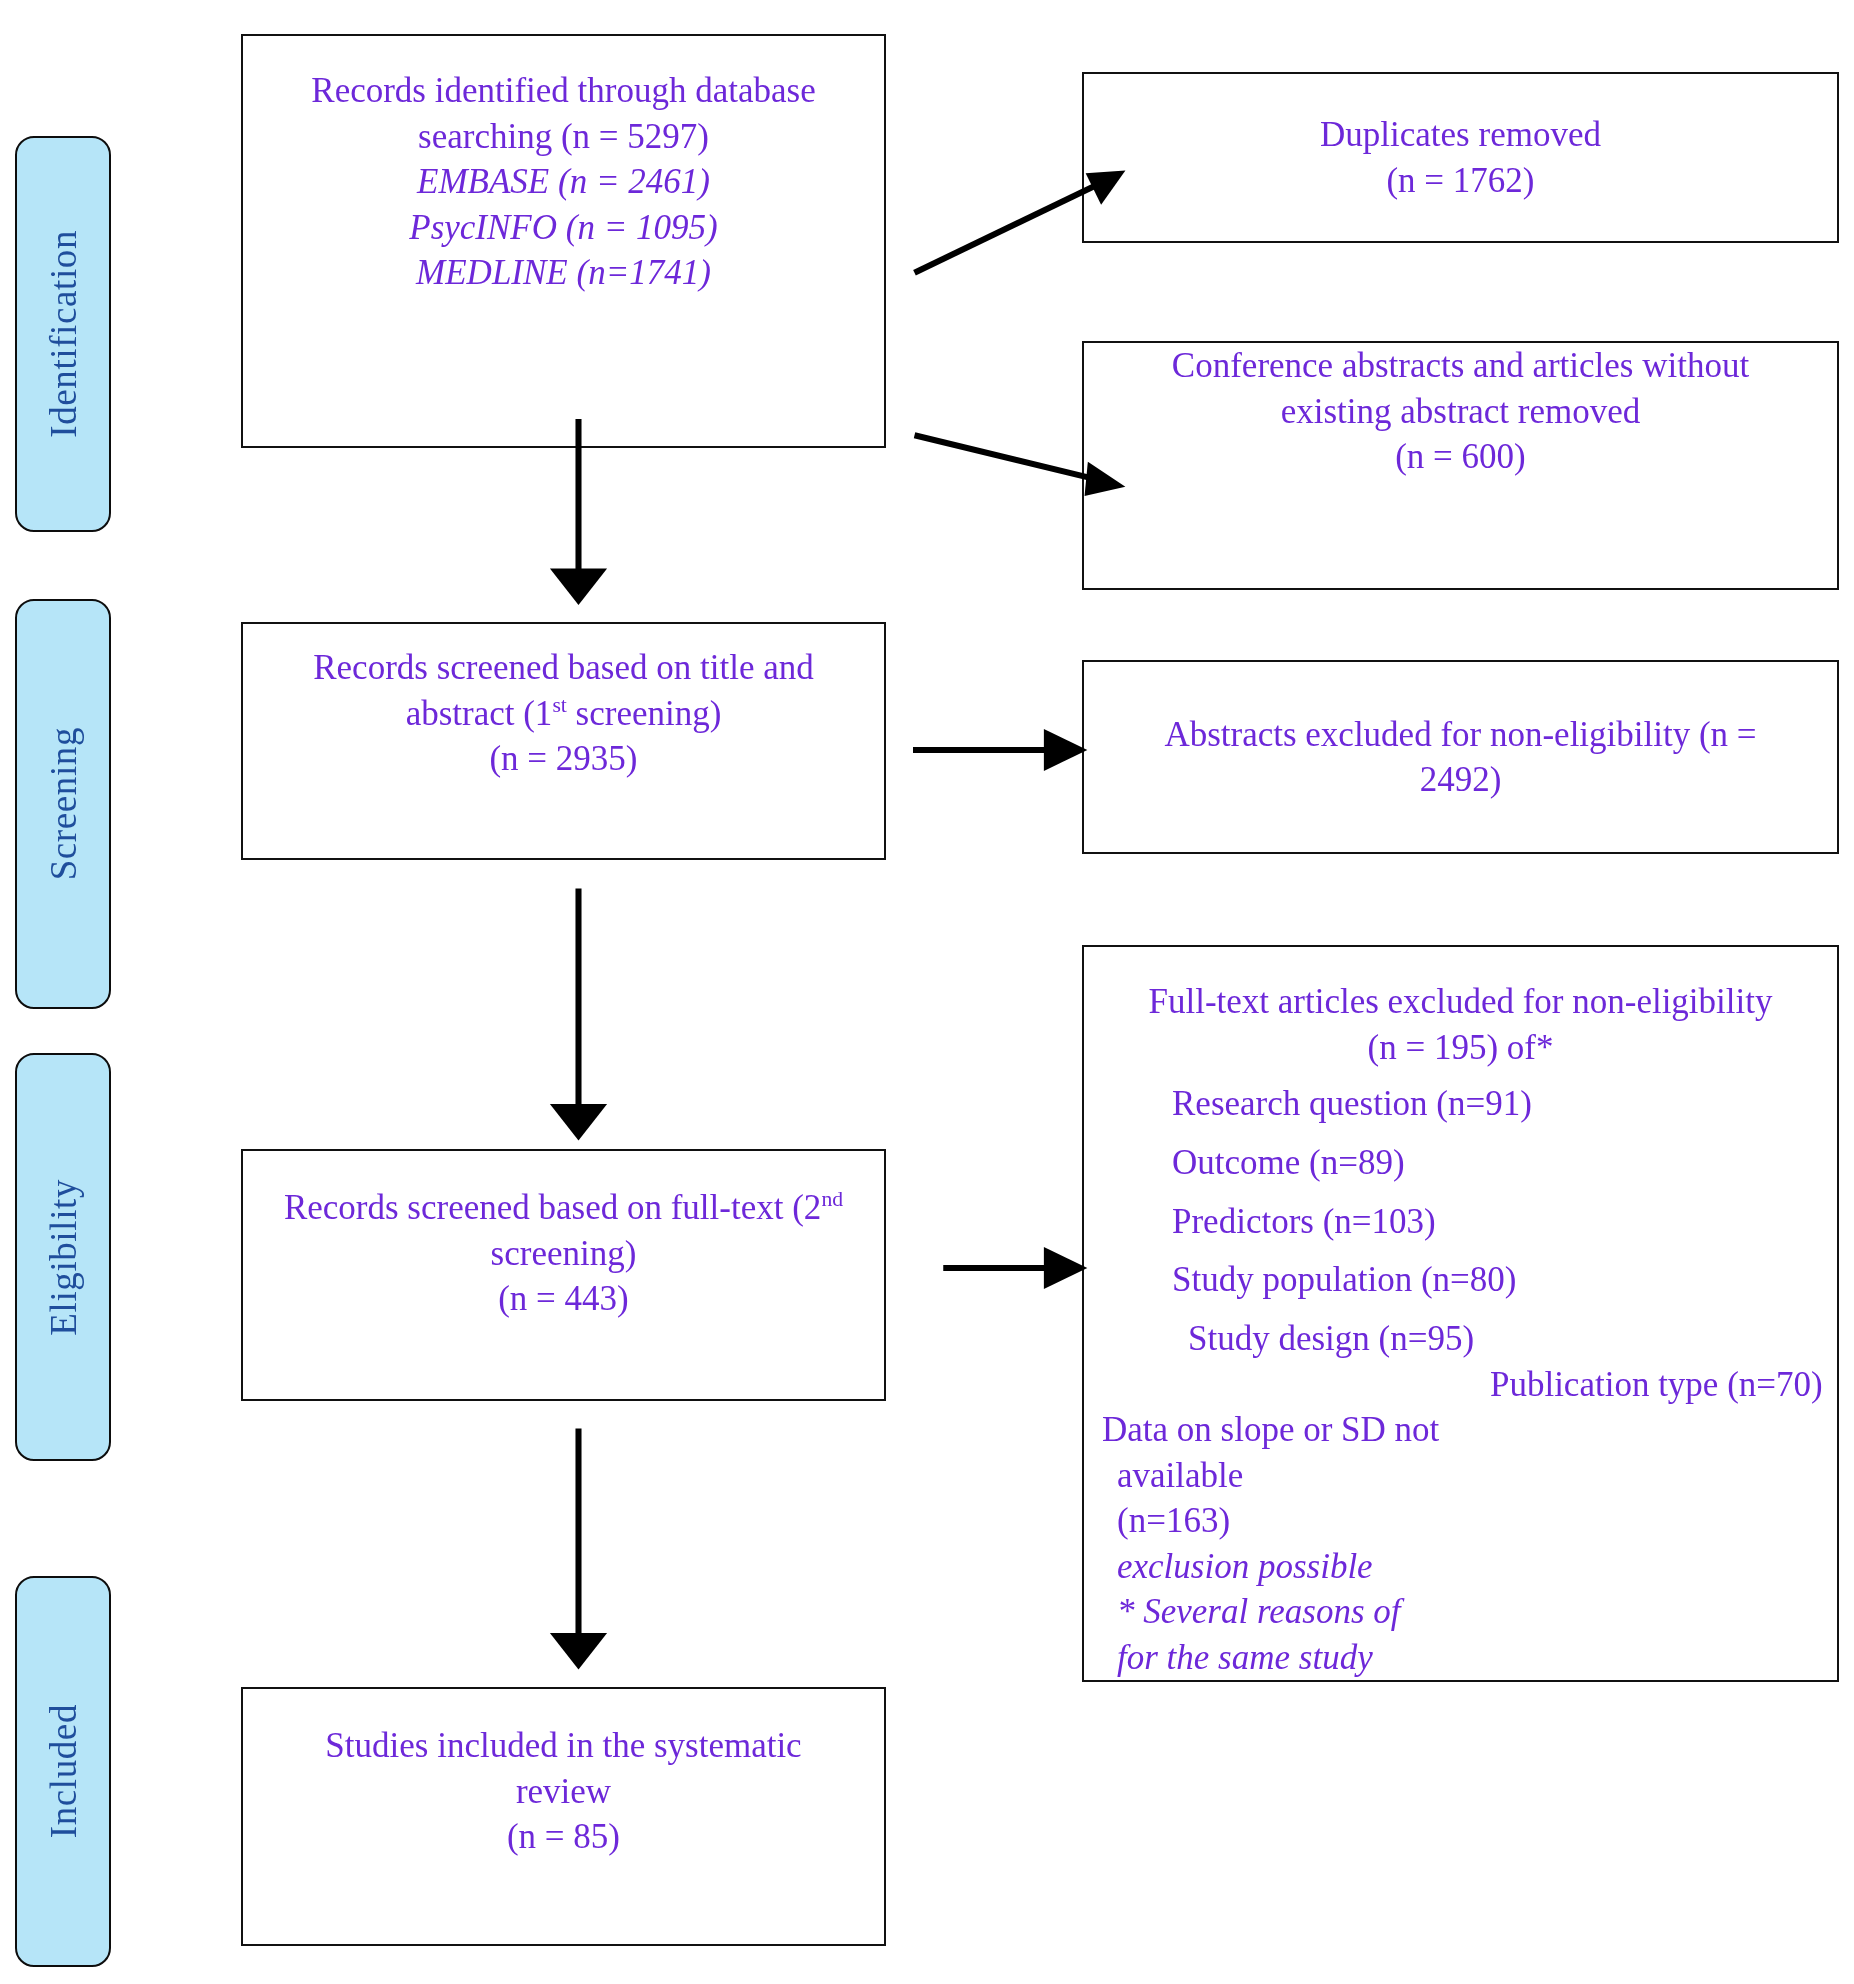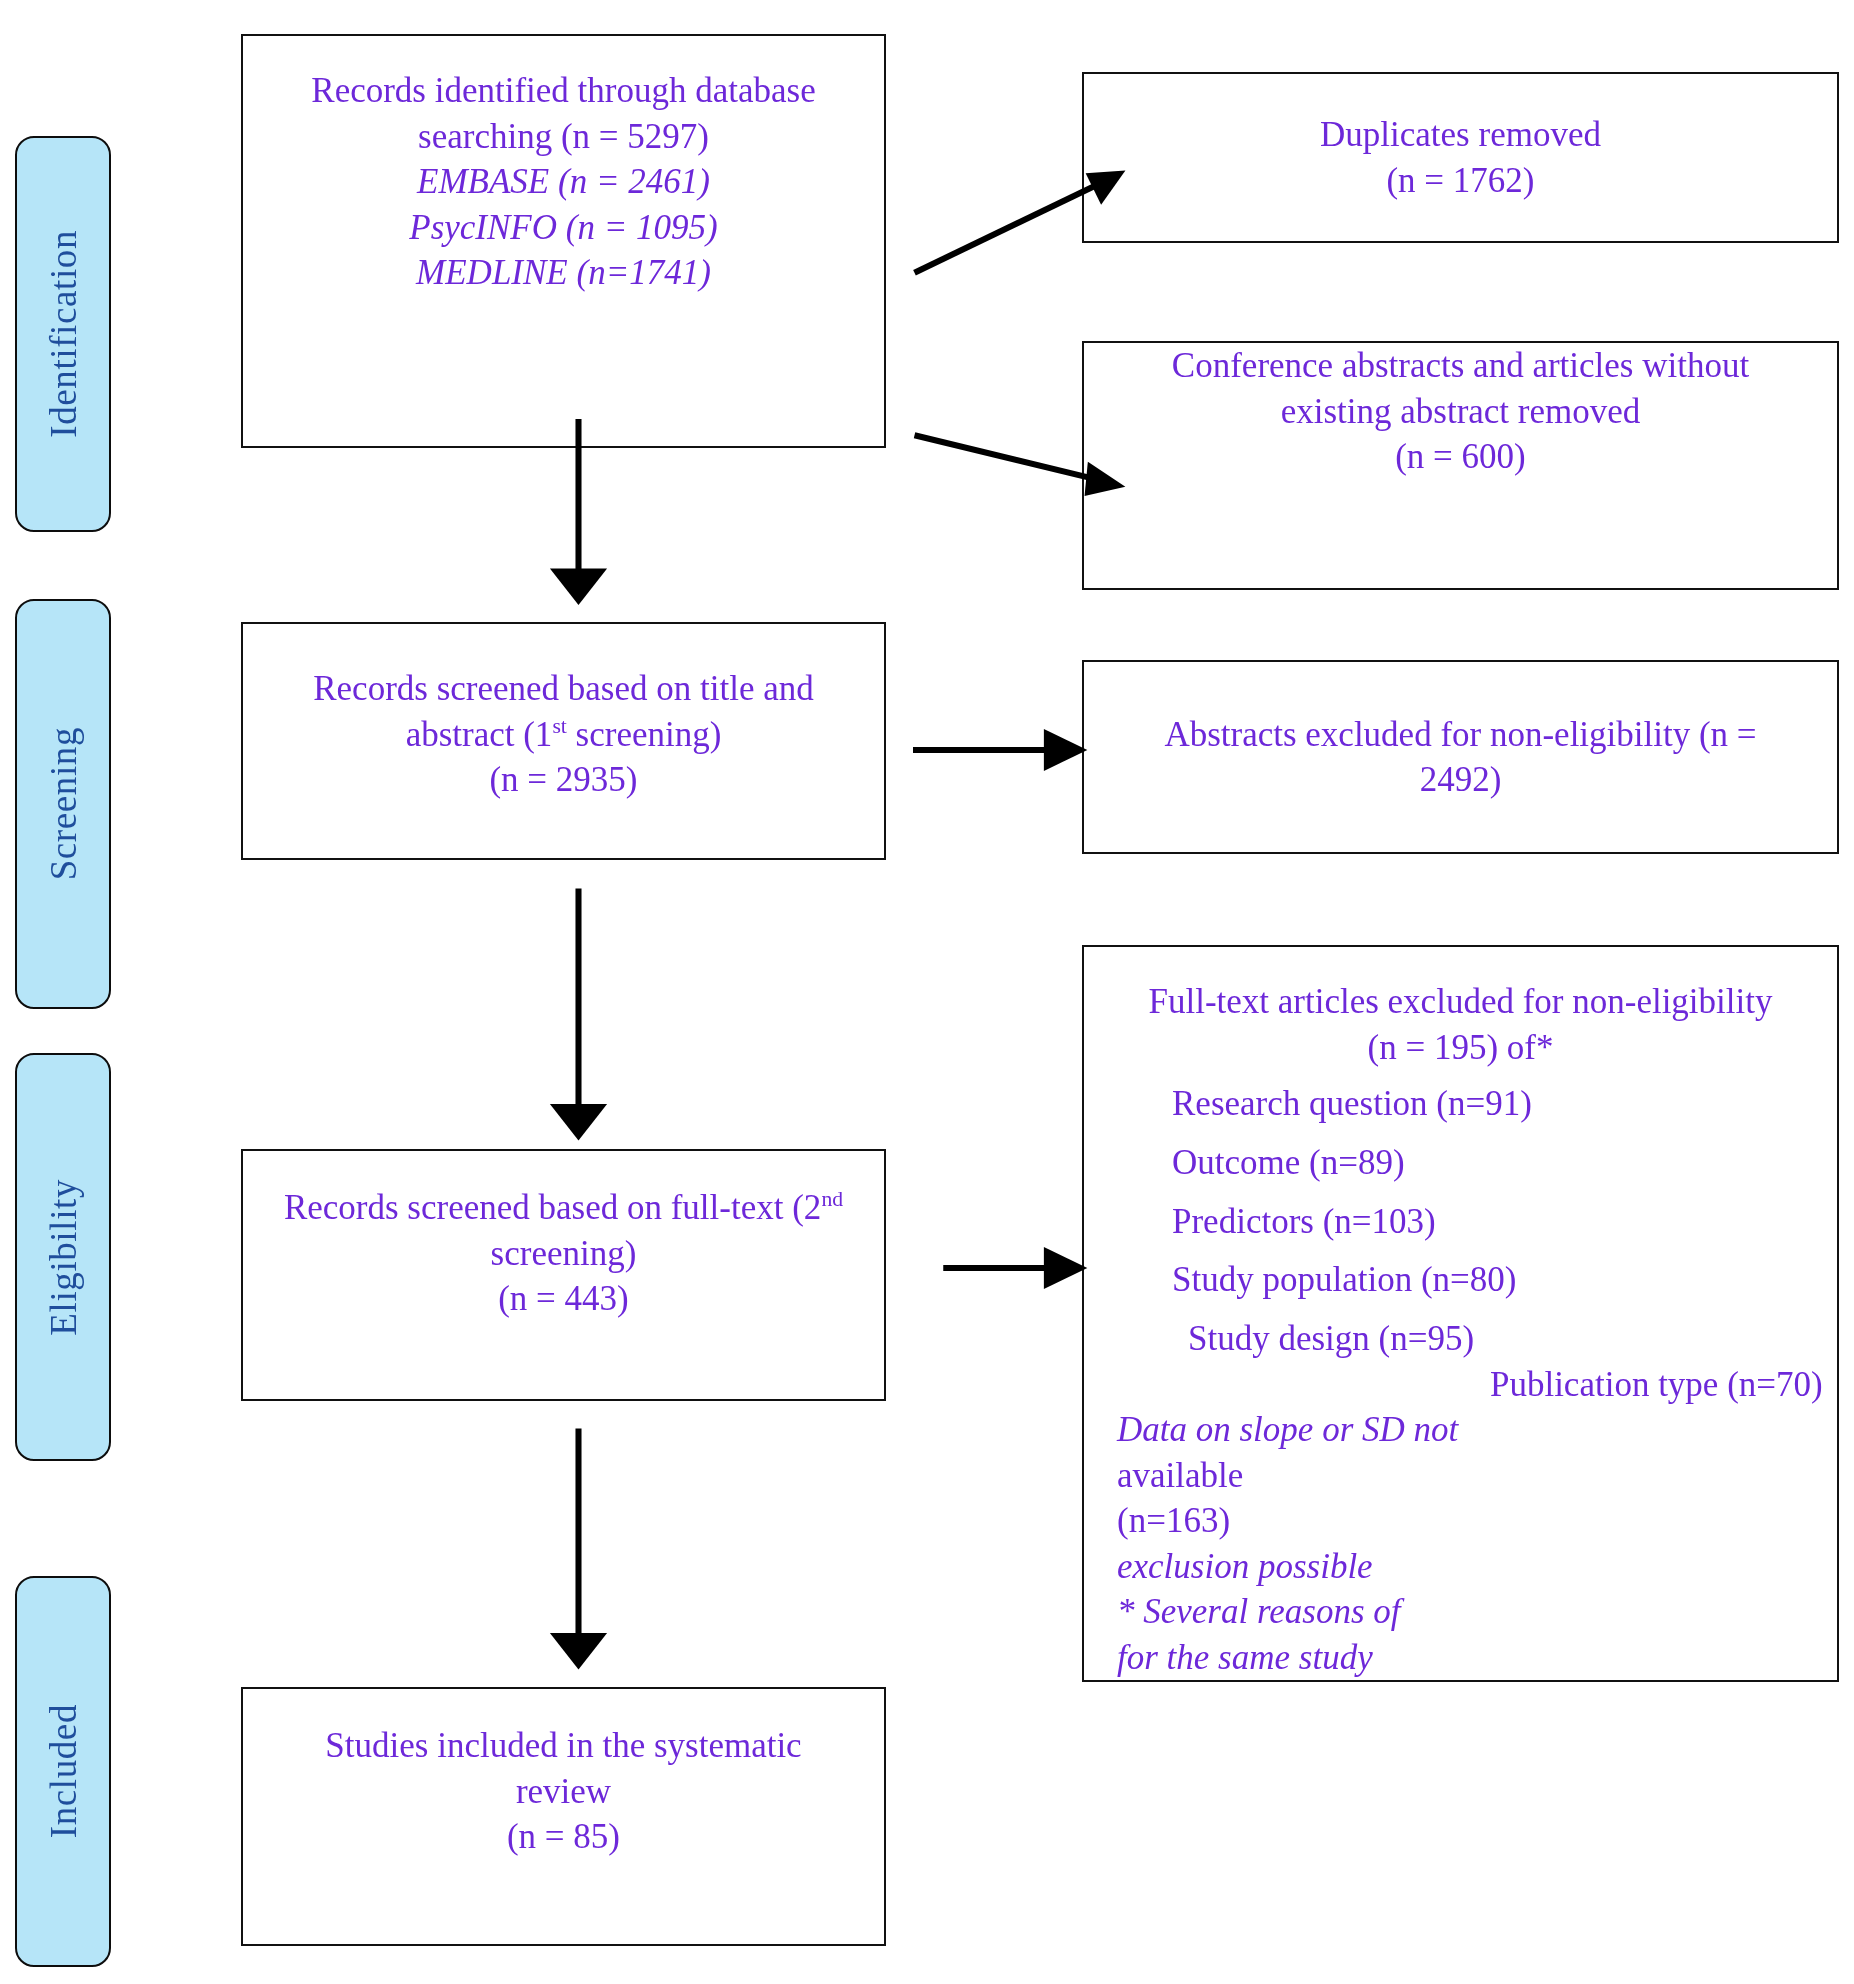--- a/index.html
+++ b/index.html
@@ -120,21 +120,21 @@
     <div class="btext">Duplicates removed</div>
     <div class="btext">(n = 1762)</div>
   </div>
 
   <div class="pbox" style="left:1082px; top:341px; width:757px; height:249px; ">
     <div class="btext">Conference abstracts and articles without</div>
     <div class="btext">existing abstract removed</div>
     <div class="btext">(n = 600)</div>
   </div>
 
-  <div class="pbox" style="left:241px; top:622px; width:645px; height:238px; padding-top:42px;">
+  <div class="pbox" style="left:241px; top:622px; width:645px; height:238px; padding-top:21px;">
     <div class="btext">Records screened based on title and</div>
     <div class="btext"><span>abstract (1</span><sup>st</sup><span> screening)</span></div>
     <div class="btext">(n = 2935)</div>
   </div>
 
   <div class="pbox" style="left:1082px; top:660px; width:757px; height:194px; justify-content:center;">
     <div class="btext">Abstracts excluded for non-eligibility (n =</div>
     <div class="btext">2492)</div>
   </div>
 
@@ -147,21 +147,21 @@
   <div class="pbox" style="left:1082px; top:945px; width:757px; height:737px; padding-top:32px;">
     <div class="btext">Full-text articles excluded for non-eligibility</div>
     <div class="btext">(n = 195) of*</div>
     <div style="height:16.5px;"></div>
     <div class="btext left-align" style="padding-left:88px; margin-bottom:13.2px;">Research question (n=91)</div>
     <div class="btext left-align" style="padding-left:88px; margin-bottom:13.2px;">Outcome (n=89)</div>
     <div class="btext left-align" style="padding-left:88px; margin-bottom:13.2px;">Predictors (n=103)</div>
     <div class="btext left-align" style="padding-left:88px; margin-bottom:13.2px;">Study population (n=80)</div>
     <div class="btext left-align" style="padding-left:104px;font-family:Liberation Serif, serif;">Study design (n=95)</div>
     <div class="btext left-align" style="padding-left:56px;text-align:right;">Publication type (n=70)</div>
-    <div class="btext left-align" style="padding-left:33px;font-style:italic;">Data on slope or SD not</div>
+    <div class="btext left-align" style="padding-left:18px;">Data on slope or SD not</div>
     <div class="btext left-align" style="padding-left:33px;">available</div>
     <div class="btext left-align" style="padding-left:33px;">(n=163)</div>
     <div class="btext left-align italic-line" style="padding-left:33px;">exclusion possible</div>
     <div class="btext left-align italic-line" style="padding-left:33px;">* Several reasons of</div>
     <div class="btext left-align italic-line" style="padding-left:33px;"> for the same study</div>
   </div>
 
   <div class="pbox" style="left:241px; top:1687px; width:645px; height:259px; padding-top:34px;">
     <div class="btext">Studies included in the systematic</div>
     <div class="btext">review</div>

